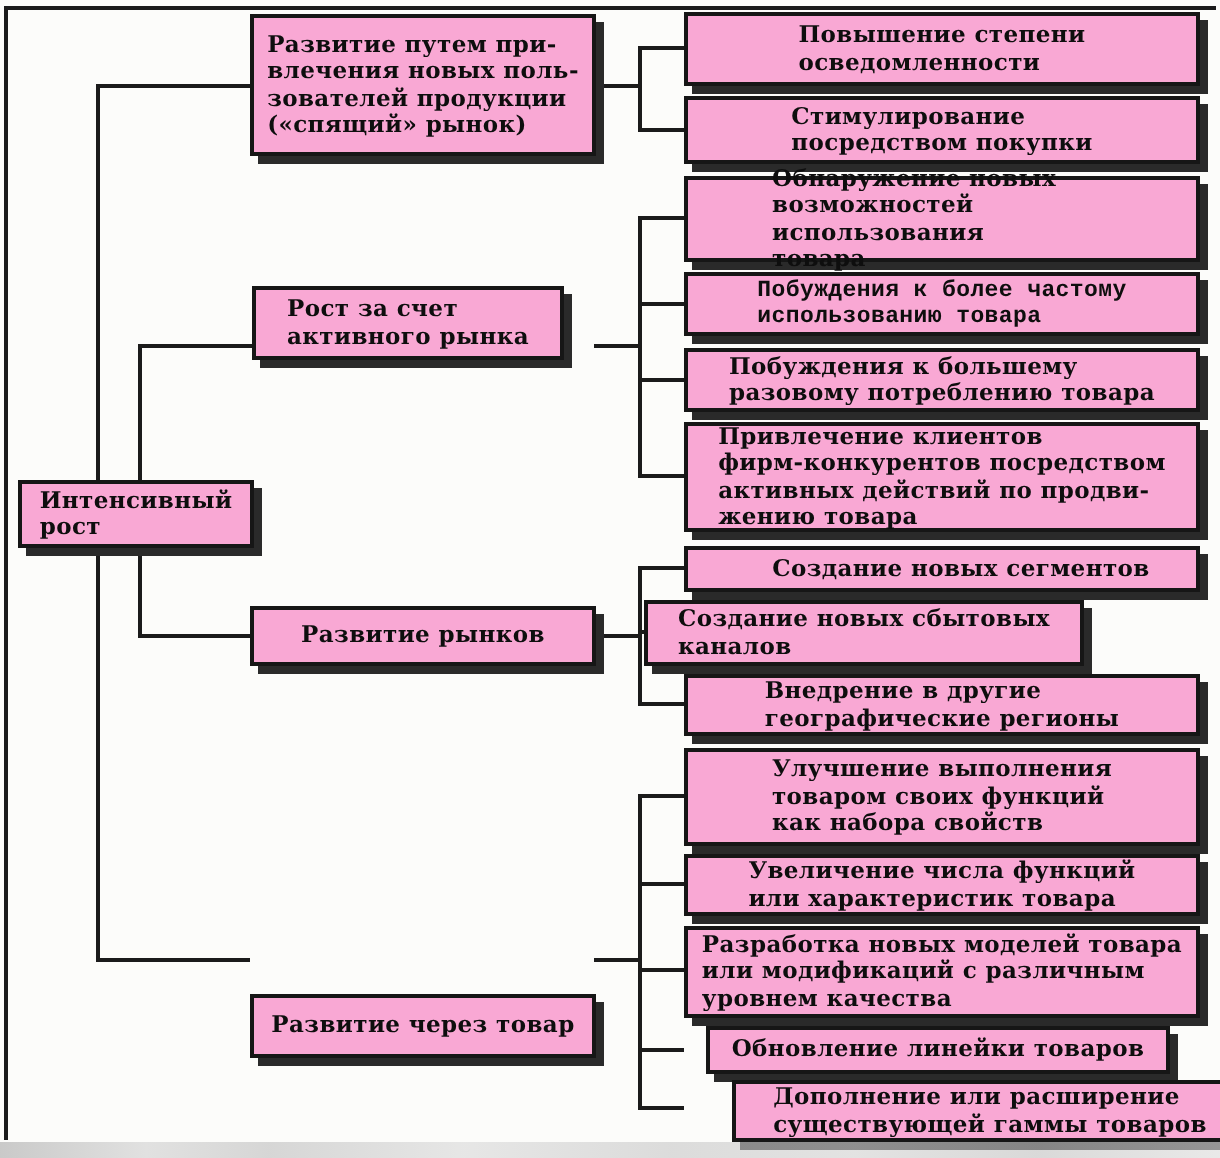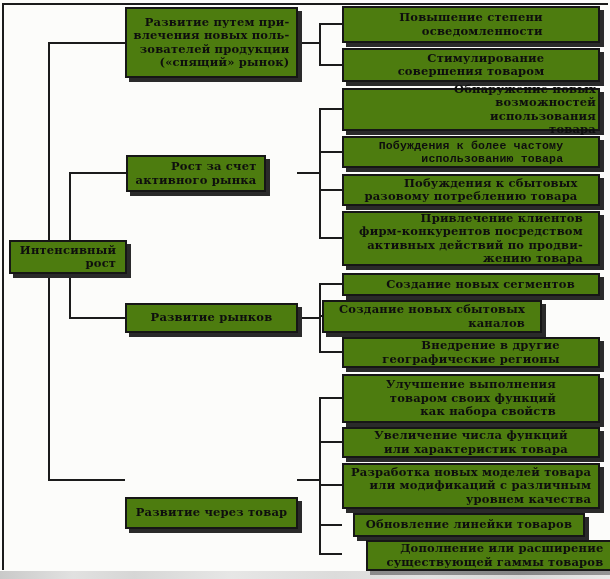--- a/index.html
+++ b/index.html
@@ -4,25 +4,25 @@
 <style>
   html,body{margin:0;padding:0;}
   body{
     width:610px;height:579px;overflow:hidden;position:relative;
     background:#fcfcfa;
     font-family:"DejaVu Serif","Liberation Serif",serif;
   }
   .canvas{position:absolute;left:0;top:0;width:610px;height:579px;}
   .node{
     position:absolute;
-    background:#4d7c0f;
+    background:#f9a8d4;
     border:2px solid #161616;
     box-shadow:4px 4px 0 #2a2a2a;
     display:flex;align-items:center;justify-content:center;
-    text-align:right;
+    text-align:left;
     font-weight:bold;font-size:11.5px;line-height:13.5px;color:#0e0e0e;
     box-sizing:border-box;
     letter-spacing:0.2px;
   }
   .lbl{white-space:pre-line;padding:0 2px;}
   .h{position:absolute;height:2px;background:#1b1b1b;}
   .v{position:absolute;width:2px;background:#1b1b1b;}
   .scanband{
     position:absolute;left:0;top:571px;width:610px;height:8px;
     background:linear-gradient(90deg,#a8a8a8 0%,#cfcfcf 12%,#bdbdbd 22%,#d8d8d8 38%,#c6c6c6 55%,#d2d2d2 70%,#c2c2c2 85%,#dddddd 100%);
@@ -76,50 +76,50 @@
     <span class="lbl">Интенсивный
 рост</span>
   </div>
 
   <div class="node" style="left:125px;top:7px;width:173px;height:71px;">
     <span class="lbl">Развитие путем при-
 влечения новых поль-
 зователей продукции
 («спящий» рынок)</span>
   </div>
-  <div class="node" style="left:126px;top:155px;width:140px;height:37px;">
+  <div class="node" style="left:126px;top:143px;width:156px;height:37px;">
     <span class="lbl">Рост за счет
 активного рынка</span>
   </div>
   <div class="node" style="left:125px;top:303px;width:173px;height:30px;">
     <span class="lbl">Развитие рынков</span>
   </div>
   <div class="node" style="left:125px;top:465px;width:173px;height:32px;margin-top:32px;">
     <span class="lbl">Развитие через товар</span>
   </div>
 
   <div class="node" style="left:342px;top:6px;width:258px;height:37px;">
     <span class="lbl">Повышение степени
 осведомленности</span>
   </div>
   <div class="node" style="left:342px;top:48px;width:258px;height:34px;">
     <span class="lbl">Стимулирование
-совершения товаром</span>
+посредством покупки</span>
   </div>
   <div class="node" style="left:342px;top:88px;width:258px;height:43px;padding-left:40px;">
     <span class="lbl">Обнаружение новых
 возможностей использования
 товара</span>
   </div>
   <div class="node" style="left:342px;top:136px;width:258px;height:32px;font-family:Liberation Mono, monospace;">
     <span class="lbl">Побуждения к более частому
 использованию товара</span>
   </div>
   <div class="node" style="left:342px;top:174px;width:258px;height:32px;">
-    <span class="lbl">Побуждения к сбытовых
+    <span class="lbl">Побуждения к большему
 разовому потреблению товара</span>
   </div>
   <div class="node" style="left:342px;top:211px;width:258px;height:55px;">
     <span class="lbl">Привлечение клиентов
 фирм-конкурентов посредством
 активных действий по продви-
 жению товара</span>
   </div>
   <div class="node" style="left:342px;top:273px;width:258px;height:23px;padding-left:19px;">
     <span class="lbl">Создание новых сегментов</span>

